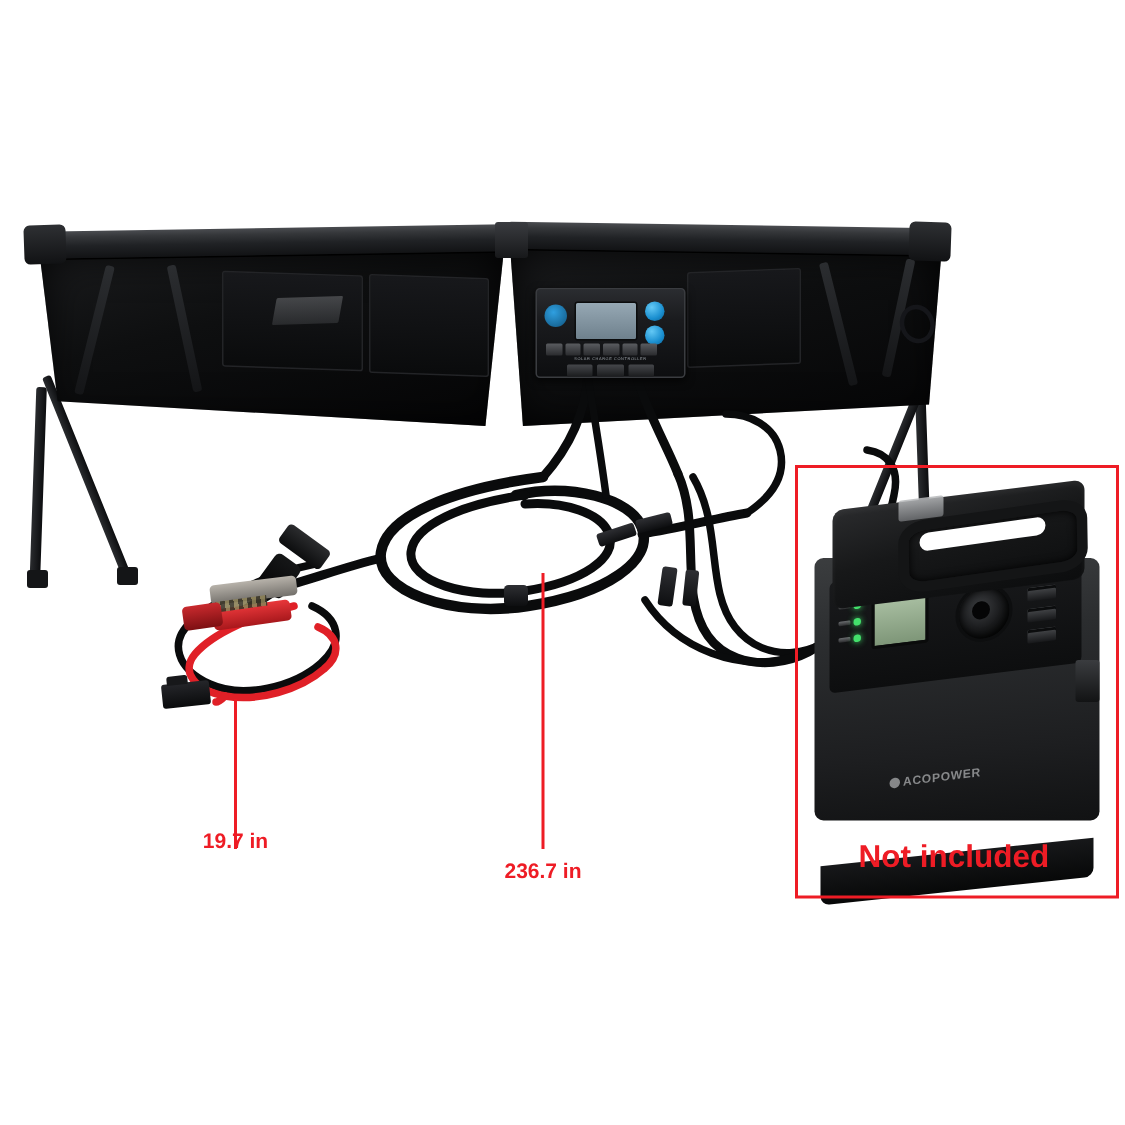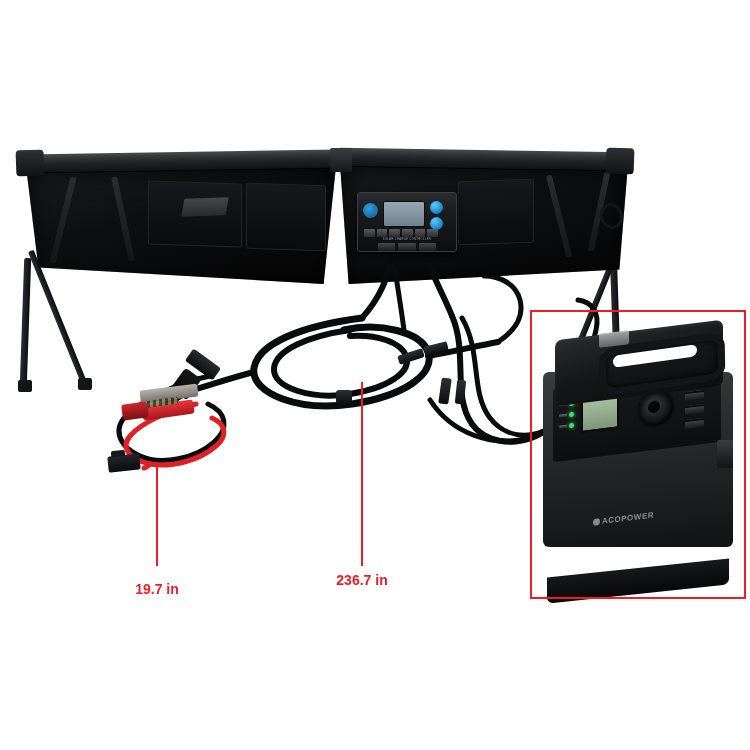--- a/index.html
+++ b/index.html
@@ -443,21 +443,21 @@
 
   
   .callout-text {
     position: absolute;
     color: #ee1c25;
     font-size: 14px;
     font-weight: bold;
     white-space: nowrap;
     text-align: center;
   }
-  #callout-19 { left: 107px; top: 581px; width: 100px; }
+  #callout-19 { left: 107px; top: 552px; width: 100px; }
   #callout-157 { left: 312px; top: 572px; width: 100px; }
 </style>
 </head>
 <body>
 
 <div id="stage">
 
   <div id="panel-assembly">
 
     <div class="leg" style="left:22px; top:258px; width:7px; height:128px; transform:rotate(2deg);"></div>
@@ -588,17 +588,18 @@
       </div>
       <div id="ps-base"></div>
     </div>
     <div id="ps-top"></div>
     <div id="ps-vent"></div>
     <div id="ps-handle"></div>
     <div id="ps-handle-slot"></div>
   </div>
 
   <div id="not-included-box"></div>
+  <div id="not-included-label">Not included</div>
 
   <div class="callout-text" id="callout-19">19.7 in</div>
   <div class="callout-text" id="callout-157">236.7 in</div>
 
 </div>
 
 </body></html>

